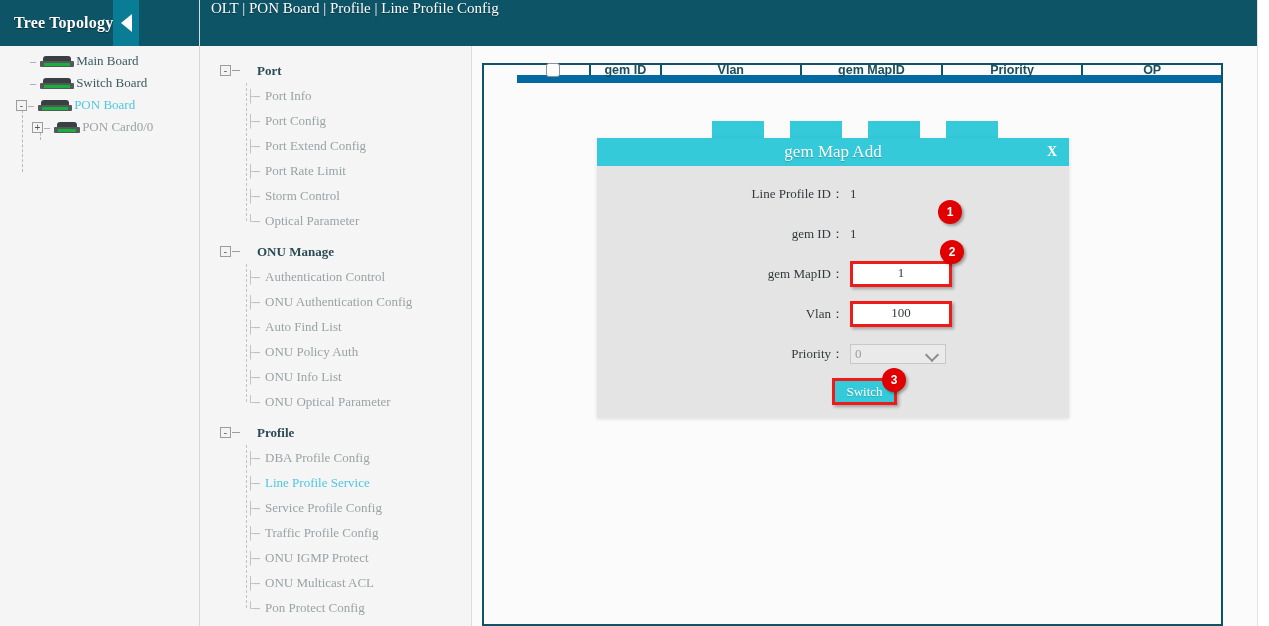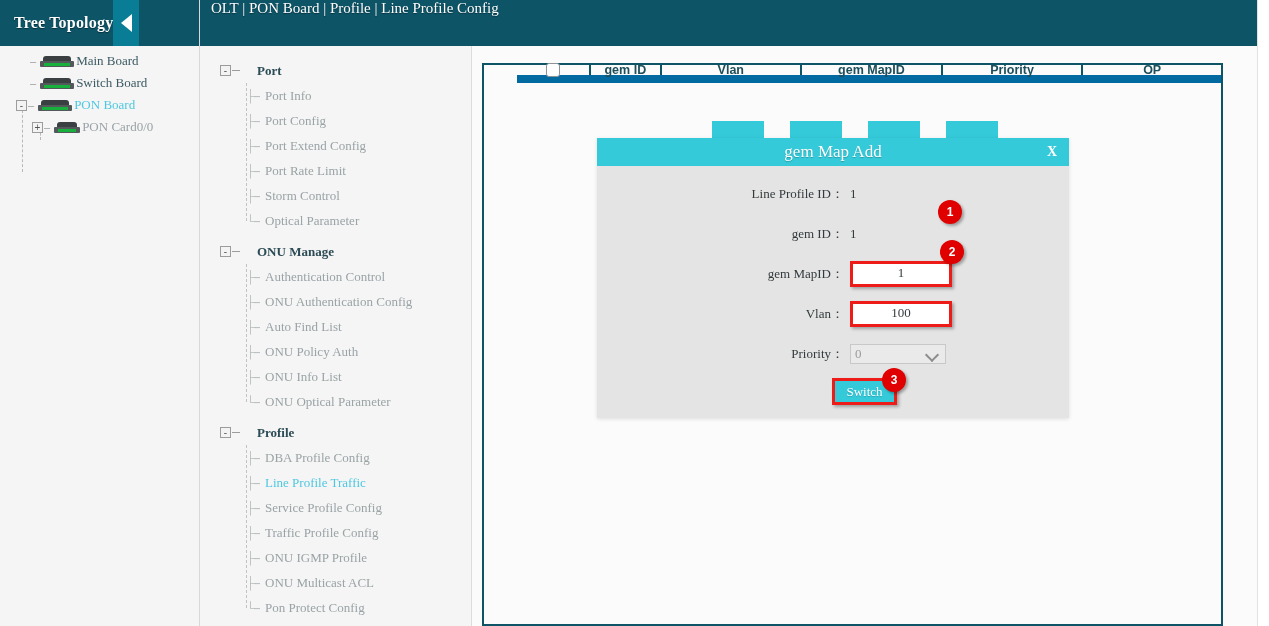--- a/index.html
+++ b/index.html
@@ -348,33 +348,33 @@
       <span class="glabel">Profile</span>
     </div>
     <div style="position: relative;">
       <div class="mvline" style="top: 0px; height: 163px;"></div>
       <div class="mitem">
         <span class="tee">├--</span>
         <span class="mtext">DBA Profile Config</span>
       </div>
       <div class="mitem sel">
         <span class="tee">├--</span>
-        <span class="mtext">Line Profile Traffic</span>
+        <span class="mtext">Line Profile Service</span>
       </div>
       <div class="mitem">
         <span class="tee">├--</span>
         <span class="mtext">Service Profile Config</span>
       </div>
       <div class="mitem">
         <span class="tee">├--</span>
         <span class="mtext">Traffic Profile Config</span>
       </div>
       <div class="mitem">
         <span class="tee">├--</span>
-        <span class="mtext">ONU IGMP Profile</span>
+        <span class="mtext">ONU IGMP Protect</span>
       </div>
       <div class="mitem">
         <span class="tee">├--</span>
         <span class="mtext">ONU Multicast ACL</span>
       </div>
       <div class="mitem">
         <span class="tee">└--</span>
         <span class="mtext">Pon Protect Config</span>
       </div>
     </div>

